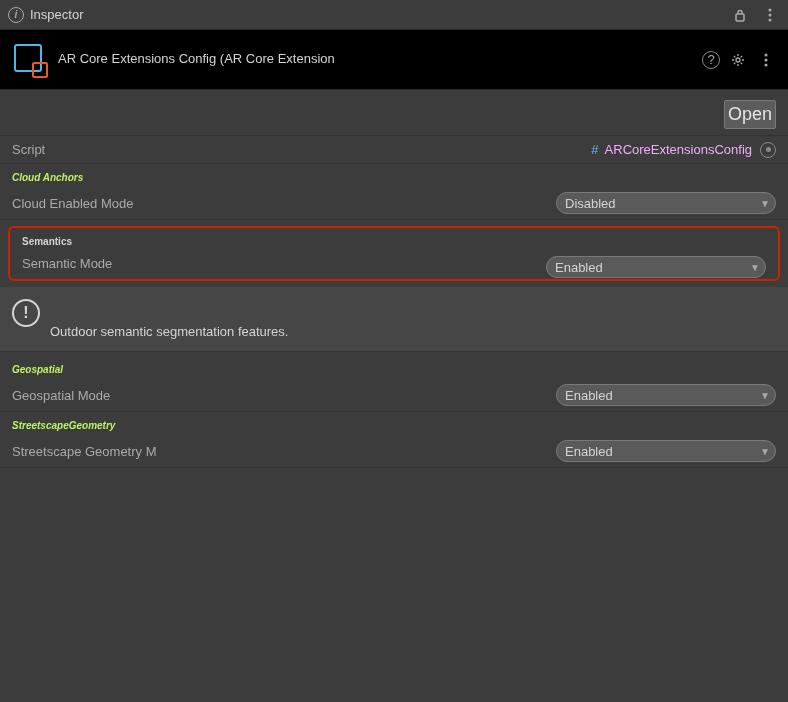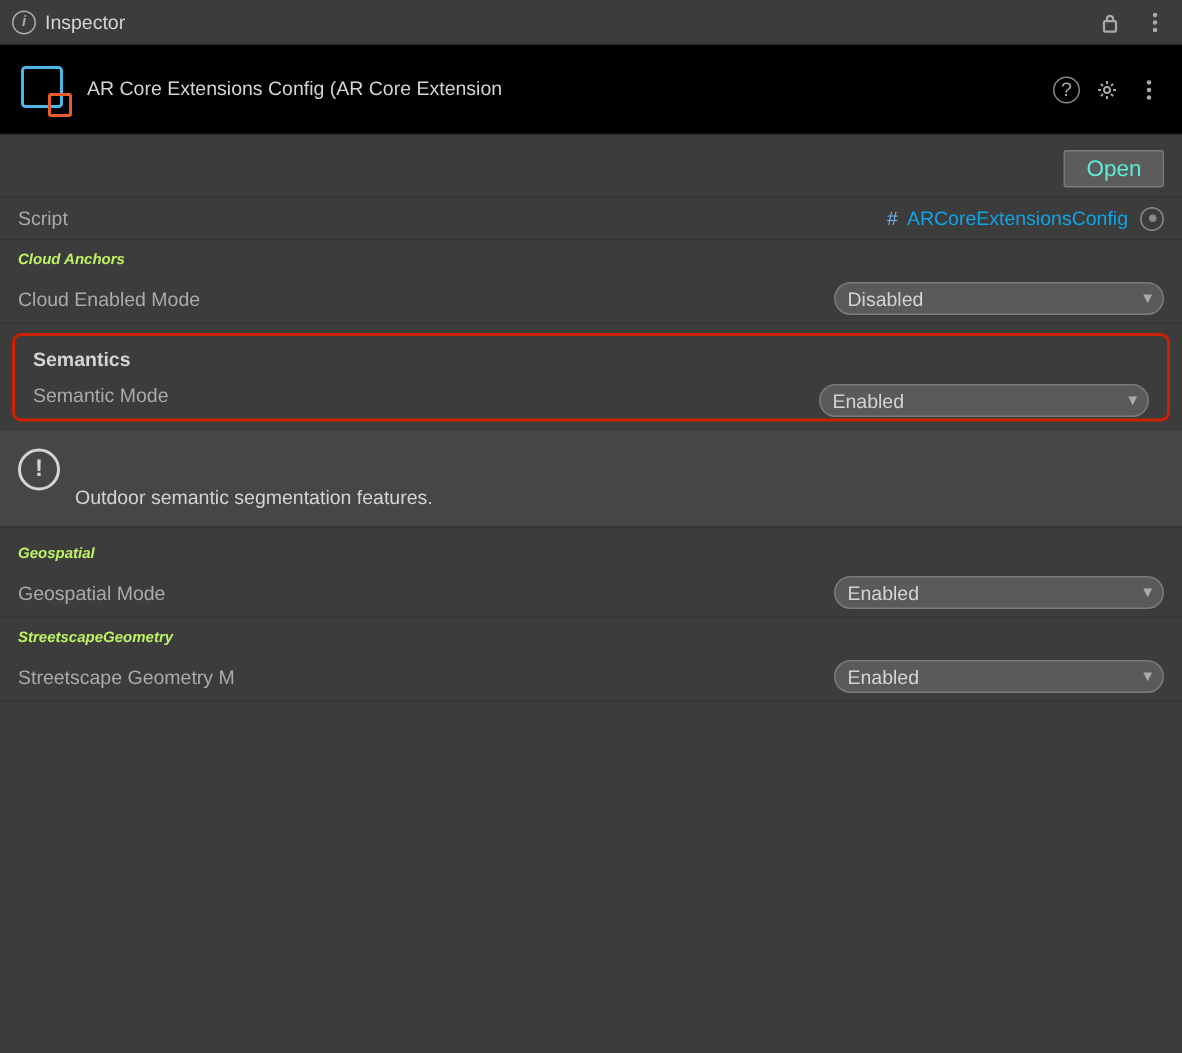--- a/index.html
+++ b/index.html
@@ -112,23 +112,23 @@
     }
     .component-header-icons {
       display: flex;
       align-items: center;
       gap: 8px;
       margin-left: 8px;
     }
     .open-btn {
       background: #5c5c5c;
       border: 1px solid #7a7a7a;
-      color: #5eead4;
-      font-size: 15px;
-      padding: 3px 14px;
+      color: #e5e5e5;
+      font-size: 18px;
+      padding: 3px 3px;
       cursor: pointer;
       border-radius: 2px;
       margin-top: 4px;
     }
 
     
     .content-area {
       flex: 1;
       overflow-y: auto;
       background: #3c3c3c;
@@ -157,21 +157,21 @@
     .script-value {
       display: flex;
       align-items: center;
       gap: 6px;
     }
     .hash-icon {
       color: #6db5f5;
       font-size: 13px;
     }
     .script-name {
-      color: #0ea5e9;
+      color: #f0abfc;
       font-size: 13px;
     }
     .target-icon {
       width: 16px;
       height: 16px;
       border-radius: 50%;
       border: 1.5px solid #888;
       display: flex;
       align-items: center;
       justify-content: center;
@@ -227,21 +227,21 @@
       border: 2px solid #cc2200;
       border-radius: 6px;
       margin: 6px 8px;
       background: #3c3c3c;
       overflow: hidden;
     }
     .semantics-header {
       padding: 8px 12px 4px 12px;
       font-weight: bold;
       color: #d4d4d4;
-      font-size: 13px;
+      font-size: 10px;
     }
     .semantics-row {
       display: flex;
       align-items: flex-start;
       padding: 5px 12px 0 12px;
       min-height: 28px;
     }
     .semantics-row .label {
       color: #aaa;
       min-width: 160px;

